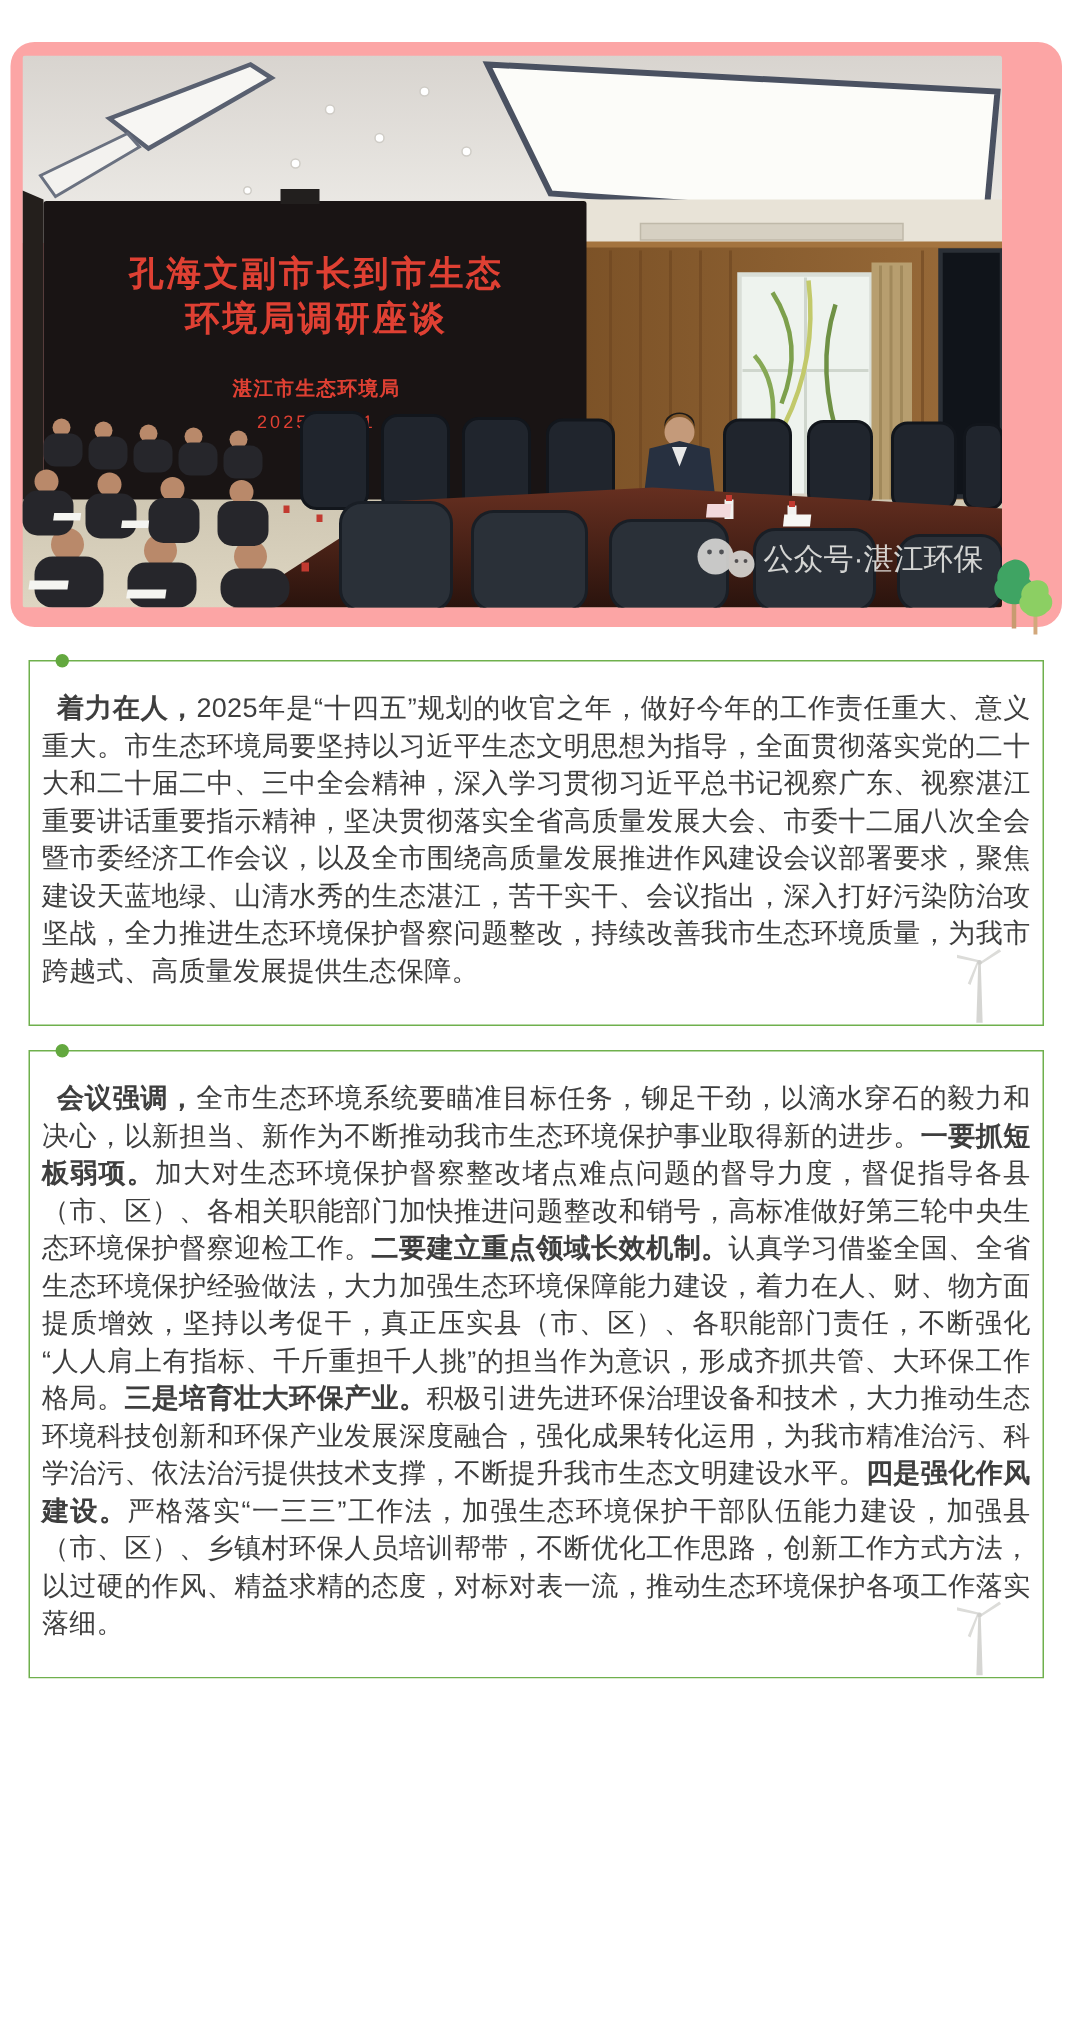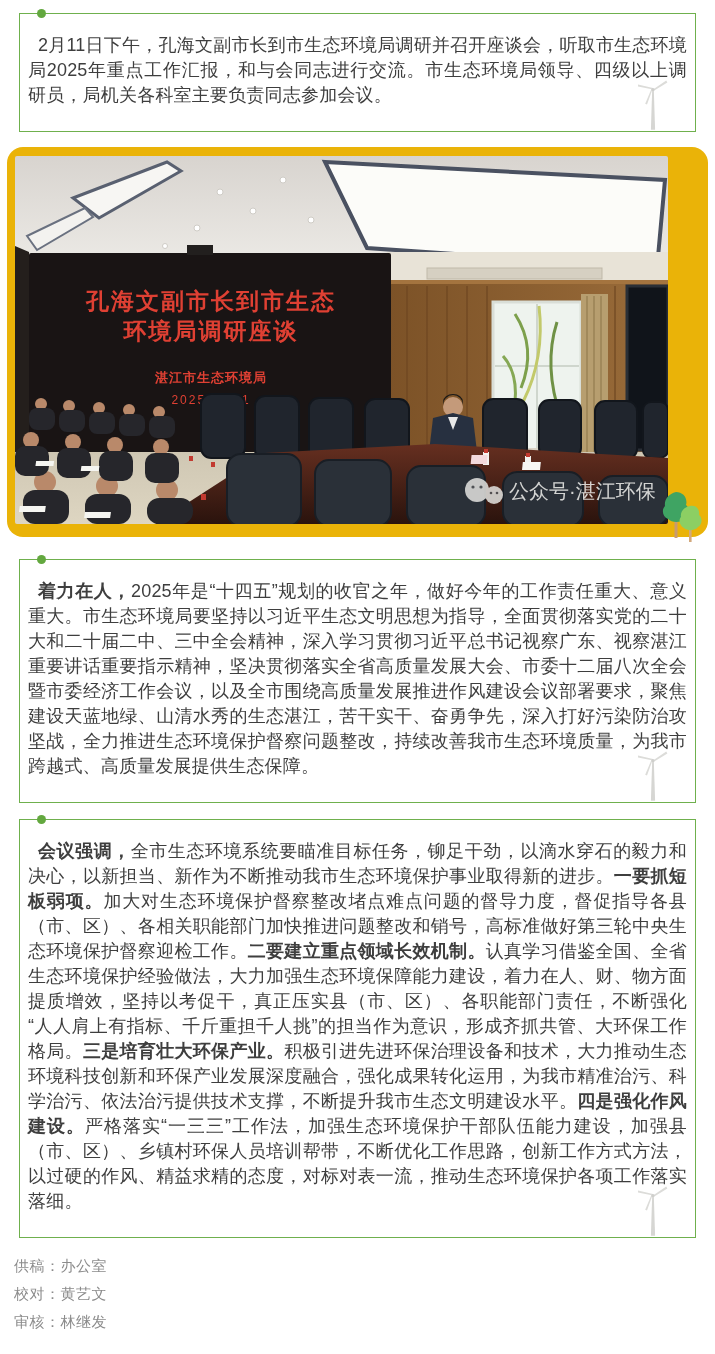--- a/index.html
+++ b/index.html
@@ -37,21 +37,21 @@
   .turbine{
     position:absolute;right:16px;bottom:0;
     width:52px;height:54px;
     pointer-events:none;
   }
 
   
   .photo-card{
     position:relative;
     margin:15px 7px 22px 7px;
-    background:#eab308;
+    background:#fca5a5;
     border-radius:16px;
     padding:9px 0 13px 8px;
     height:368px;
   }
   .photo-frame{
     width:653px;height:368px;
     display:block;border-radius:2px;
     overflow:hidden;
   }
   .trees{
@@ -65,31 +65,20 @@
     margin:0 0 12px 0;
     font-size:15px;line-height:16px;
     color:#8b8b8b;letter-spacing:.5px;
   }
 </style>
 </head>
 <body>
 
 <div class="page">
 
-  <section class="green-box">
-    <span class="dot"></span>
-    <p class="para"><span>2月11日下午，孔海文副市长到市生态环境局调研并召开座谈会，听取市生态环境局2025年重点工作汇报，和与会同志进行交流。市生态环境局领导、四级以上调研员，局机关各科室主要负责同志参加会议。</span></p>
-    <svg class="turbine" viewBox="0 0 60 90">
-      <polygon points="28.6,22 31.4,22 33.5,88 26.5,88" fill="#d6d6d3"></polygon>
-      <polygon points="30,21 52,6 54,9 31.5,23" fill="#dcdcd9"></polygon>
-      <polygon points="30,21 5,16 5,12.5 30,18.5" fill="#dcdcd9"></polygon>
-      <polygon points="29,21 20,46 17,44.5 27.5,19.5" fill="#dcdcd9"></polygon>
-      <circle cx="30" cy="21" r="2.6" fill="#cfcfcc"></circle>
-    </svg>
-  </section>
 
   <figure class="photo-card" style="margin-top:15px;">
     <svg class="photo-frame" viewBox="0 0 653 368" preserveAspectRatio="none">
       <defs>
         <linearGradient id="ceil" x1="0" y1="0" x2="0" y2="1">
           <stop offset="0" stop-color="#d8d4cf"></stop>
             <stop offset="1" stop-color="#efede9"></stop>
         </linearGradient>
         <linearGradient id="wood" x1="0" y1="0" x2="1" y2="0">
           <stop offset="0" stop-color="#7c5227"></stop>
@@ -263,21 +252,21 @@
     <svg class="trees" viewBox="0 0 44 54">
       <rect x="14.5" y="28" width="3" height="20" fill="#c89b70"></rect>
       <rect x="29" y="38" width="2.6" height="14" fill="#d2a87c"></rect>
       <path d="M16,2 C8,4 4,10 5,16 C1,20 3,27 8,29 C12,33 22,33 25,28 C30,26 30,18 26,15 C28,8 23,2 16,2 Z" fill="#3fa463"></path>
       <path d="M30,16 C24,17 20,22 21,27 C18,30 20,36 24,38 C27,41 35,41 38,37 C42,35 43,28 39,25 C40,19 36,15 30,16 Z" fill="#8ccf63"></path>
     </svg>
   </figure>
 
   <section class="green-box">
     <span class="dot"></span>
-    <p class="para"><span class="b">着力在人，</span><span>2025年是“十四五”规划的收官之年，做好今年的工作责任重大、意义重大。市生态环境局要坚持以习近平生态文明思想为指导，全面贯彻落实党的二十大和二十届二中、三中全会精神，深入学习贯彻习近平总书记视察广东、视察湛江重要讲话重要指示精神，坚决贯彻落实全省高质量发展大会、市委十二届八次全会暨市委经济工作会议，以及全市围绕高质量发展推进作风建设会议部署要求，聚焦建设天蓝地绿、山清水秀的生态湛江，苦干实干、奋勇争先，深入打好污染防治攻坚战，全力推进生态环境保护督察问题整改，持续改善我市生态环境质量，为我市跨越式、高质量发展提供生态保障。</span></p>
+    <p class="para"><span class="b">着力在人，</span><span>2025年是“十四五”规划的收官之年，做好今年的工作责任重大、意义重大。市生态环境局要坚持以习近平生态文明思想为指导，全面贯彻落实党的二十大和二十届二中、三中全会精神，深入学习贯彻习近平总书记视察广东、视察湛江重要讲话重要指示精神，坚决贯彻落实全省高质量发展大会、市委十二届八次全会暨市委经济工作会议，以及全市围绕高质量发展推进作风建设会议部署要求，聚焦建设天蓝地绿、山清水秀的生态湛江，苦干实干、会议指出，深入打好污染防治攻坚战，全力推进生态环境保护督察问题整改，持续改善我市生态环境质量，为我市跨越式、高质量发展提供生态保障。</span></p>
     <svg class="turbine" viewBox="0 0 60 90">
       <polygon points="28.6,22 31.4,22 33.5,88 26.5,88" fill="#d6d6d3"></polygon>
       <polygon points="30,21 52,6 54,9 31.5,23" fill="#dcdcd9"></polygon>
       <polygon points="30,21 5,16 5,12.5 30,18.5" fill="#dcdcd9"></polygon>
       <polygon points="29,21 20,46 17,44.5 27.5,19.5" fill="#dcdcd9"></polygon>
       <circle cx="30" cy="21" r="2.6" fill="#cfcfcc"></circle>
     </svg>
   </section>
 
   <section class="green-box">
@@ -285,19 +274,14 @@
     <p class="para"><span class="b">会议强调，</span><span>全市生态环境系统要瞄准目标任务，铆足干劲，以滴水穿石的毅力和决心，以新担当、新作为不断推动我市生态环境保护事业取得新的进步。</span><span class="b">一要抓短板弱项。</span><span>加大对生态环境保护督察整改堵点难点问题的督导力度，督促指导各县（市、区）、各相关职能部门加快推进问题整改和销号，高标准做好第三轮中央生态环境保护督察迎检工作。</span><span class="b">二要建立重点领域长效机制。</span><span>认真学习借鉴全国、全省生态环境保护经验做法，大力加强生态环境保障能力建设，着力在人、财、物方面提质增效，坚持以考促干，真正压实县（市、区）、各职能部门责任，不断强化“人人肩上有指标、千斤重担千人挑”的担当作为意识，形成齐抓共管、大环保工作格局。</span><span class="b">三是培育壮大环保产业。</span><span>积极引进先进环保治理设备和技术，大力推动生态环境科技创新和环保产业发展深度融合，强化成果转化运用，为我市精准治污、科学治污、依法治污提供技术支撑，不断提升我市生态文明建设水平。</span><span class="b">四是强化作风建设。</span><span>严格落实“一三三”工作法，加强生态环境保护干部队伍能力建设，加强县（市、区）、乡镇村环保人员培训帮带，不断优化工作思路，创新工作方式方法，以过硬的作风、精益求精的态度，对标对表一流，推动生态环境保护各项工作落实落细。</span></p>
     <svg class="turbine" viewBox="0 0 60 90">
       <polygon points="28.6,22 31.4,22 33.5,88 26.5,88" fill="#d6d6d3"></polygon>
       <polygon points="30,21 52,6 54,9 31.5,23" fill="#dcdcd9"></polygon>
       <polygon points="30,21 5,16 5,12.5 30,18.5" fill="#dcdcd9"></polygon>
       <polygon points="29,21 20,46 17,44.5 27.5,19.5" fill="#dcdcd9"></polygon>
       <circle cx="30" cy="21" r="2.6" fill="#cfcfcc"></circle>
     </svg>
   </section>
 
-  <footer class="credits">
-    <p>供稿：办公室</p>
-    <p>校对：黄艺文</p>
-    <p>审核：林继发</p>
-  </footer>
 
 </div>
 
 </body></html>

